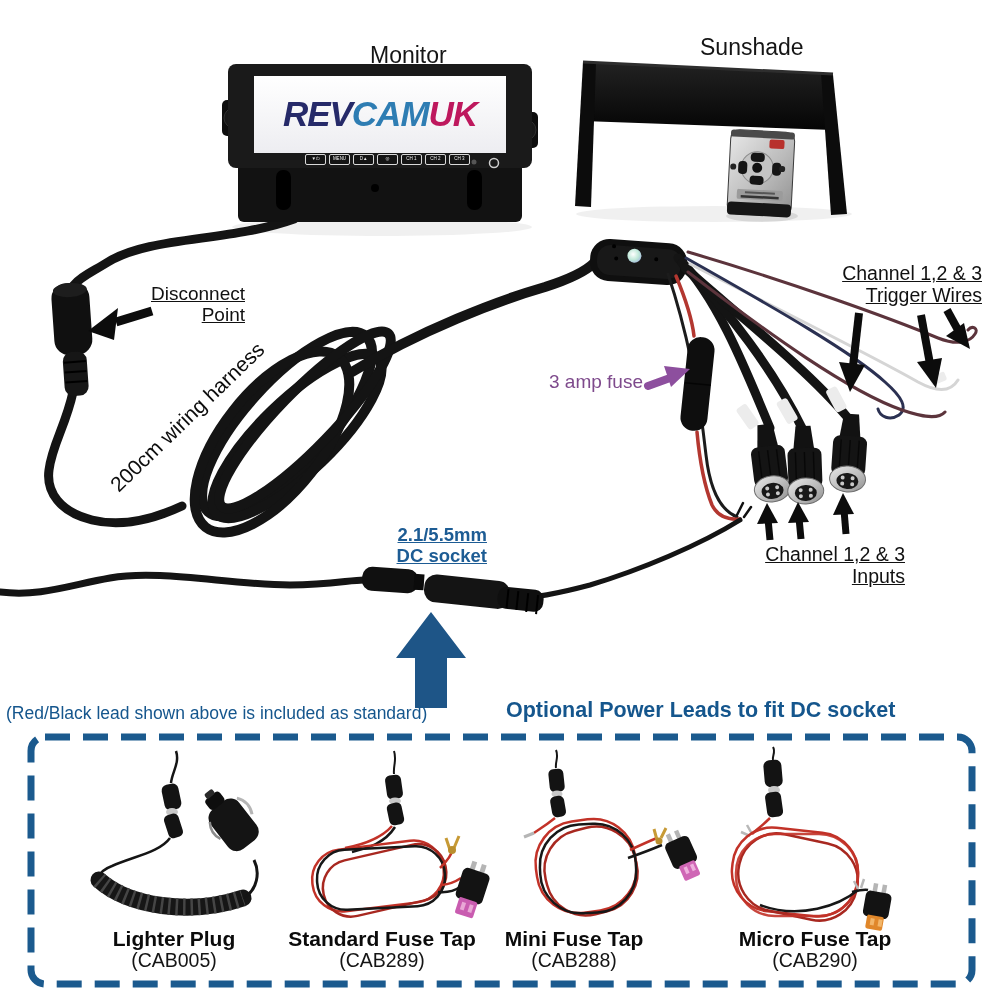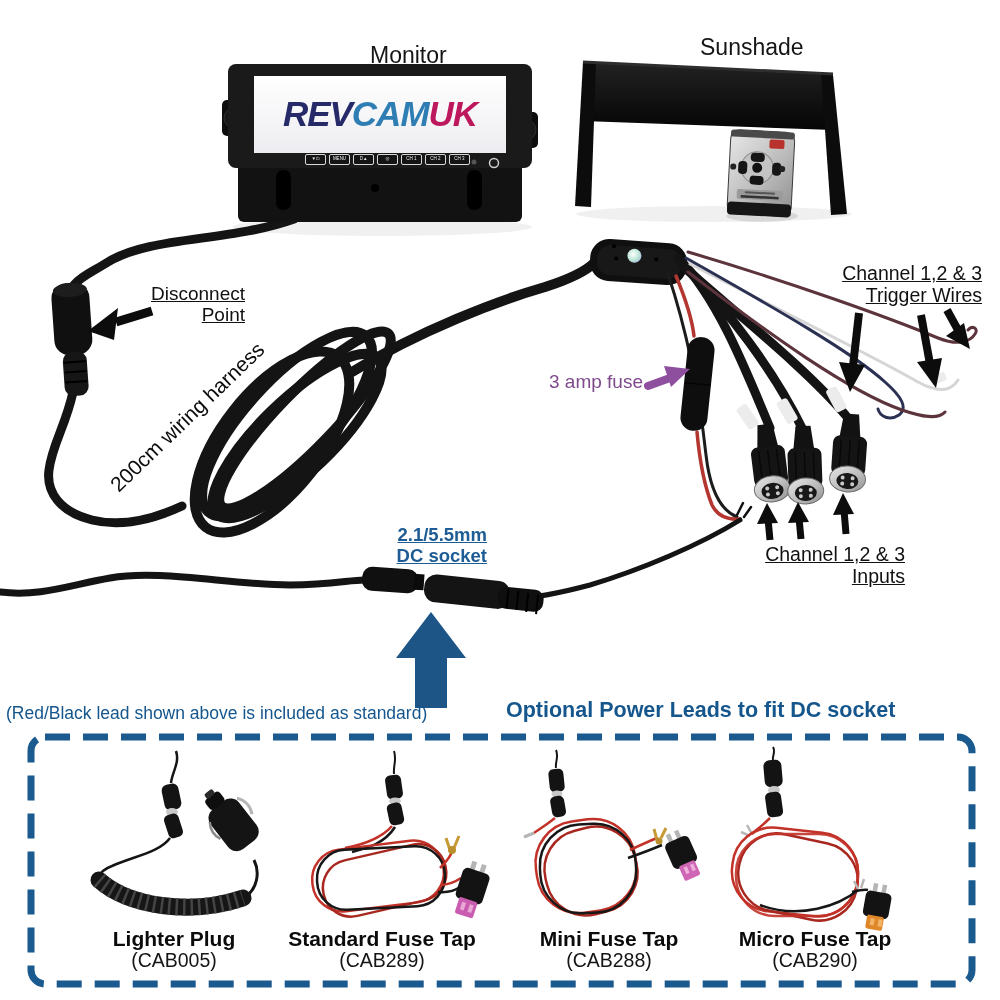--- a/index.html
+++ b/index.html
@@ -373,21 +373,21 @@
 <div class="lbl opt-title">Optional Power Leads to fit DC socket</div>
 
 <div class="prod" style="left:64px;">
   <div class="pname">Lighter Plug</div>
   <div class="pcode">(CAB005)</div>
 </div>
 <div class="prod" style="left:272px;">
   <div class="pname">Standard Fuse Tap</div>
   <div class="pcode">(CAB289)</div>
 </div>
-<div class="prod" style="left:499px;">
+<div class="prod" style="left:464px;">
   <div class="pname">Mini Fuse Tap</div>
   <div class="pcode">(CAB288)</div>
 </div>
 <div class="prod" style="left:705px;">
   <div class="pname">Micro Fuse Tap</div>
   <div class="pcode">(CAB290)</div>
 </div>
 
 </div>
 

